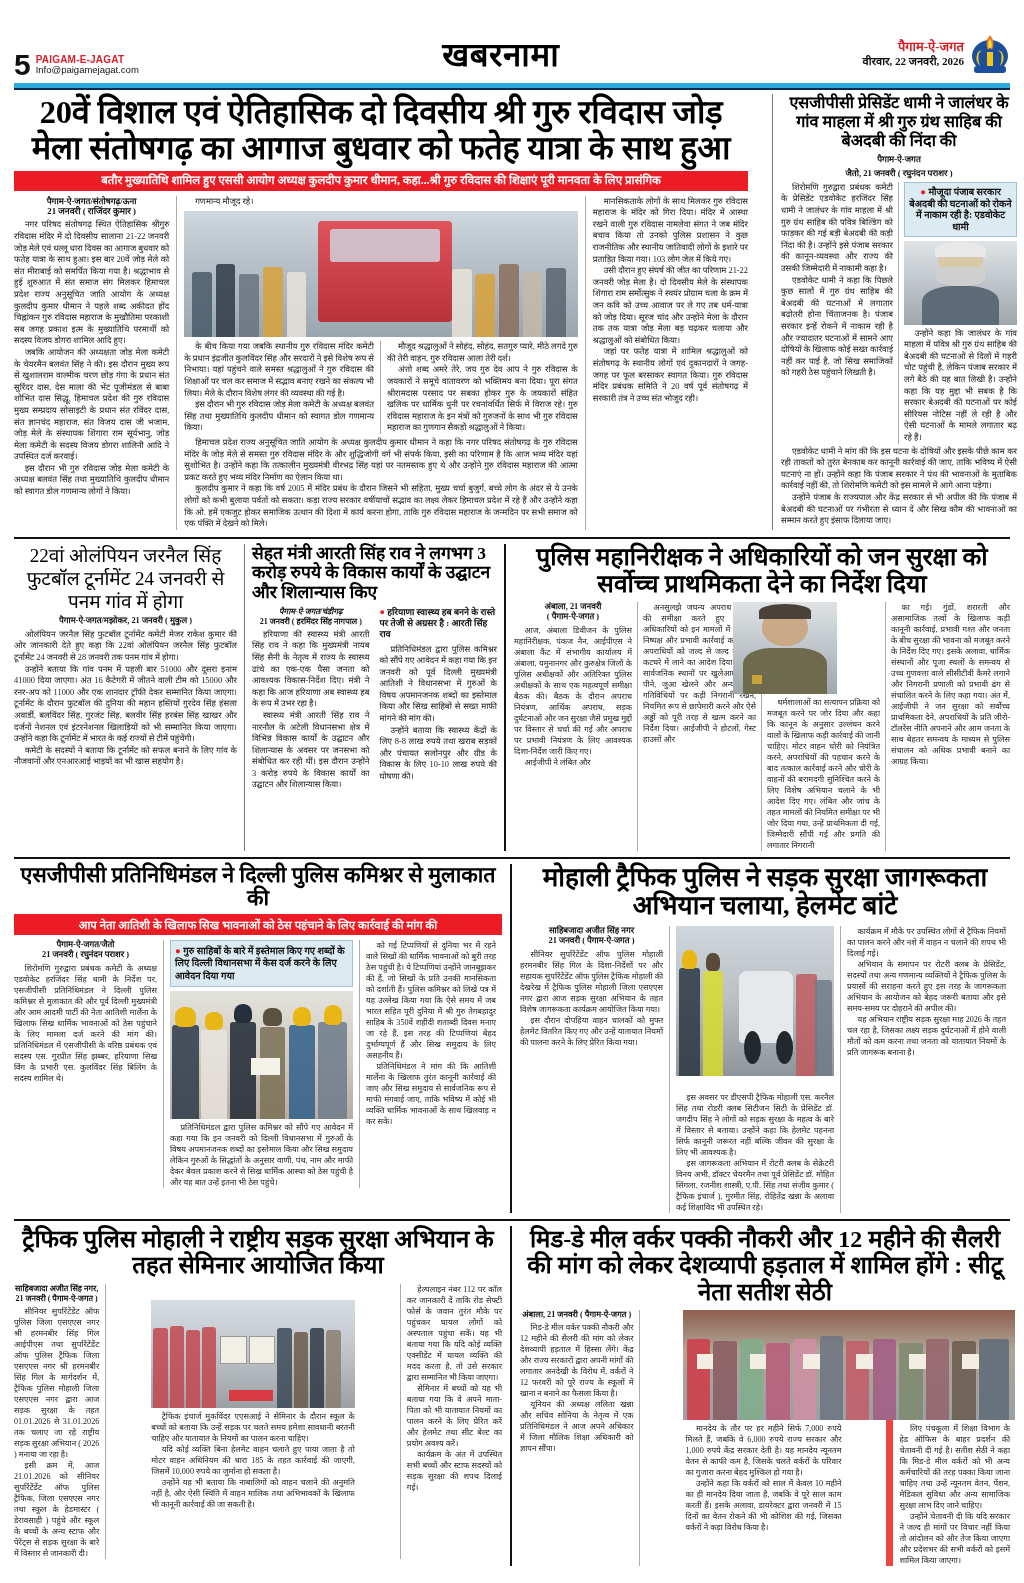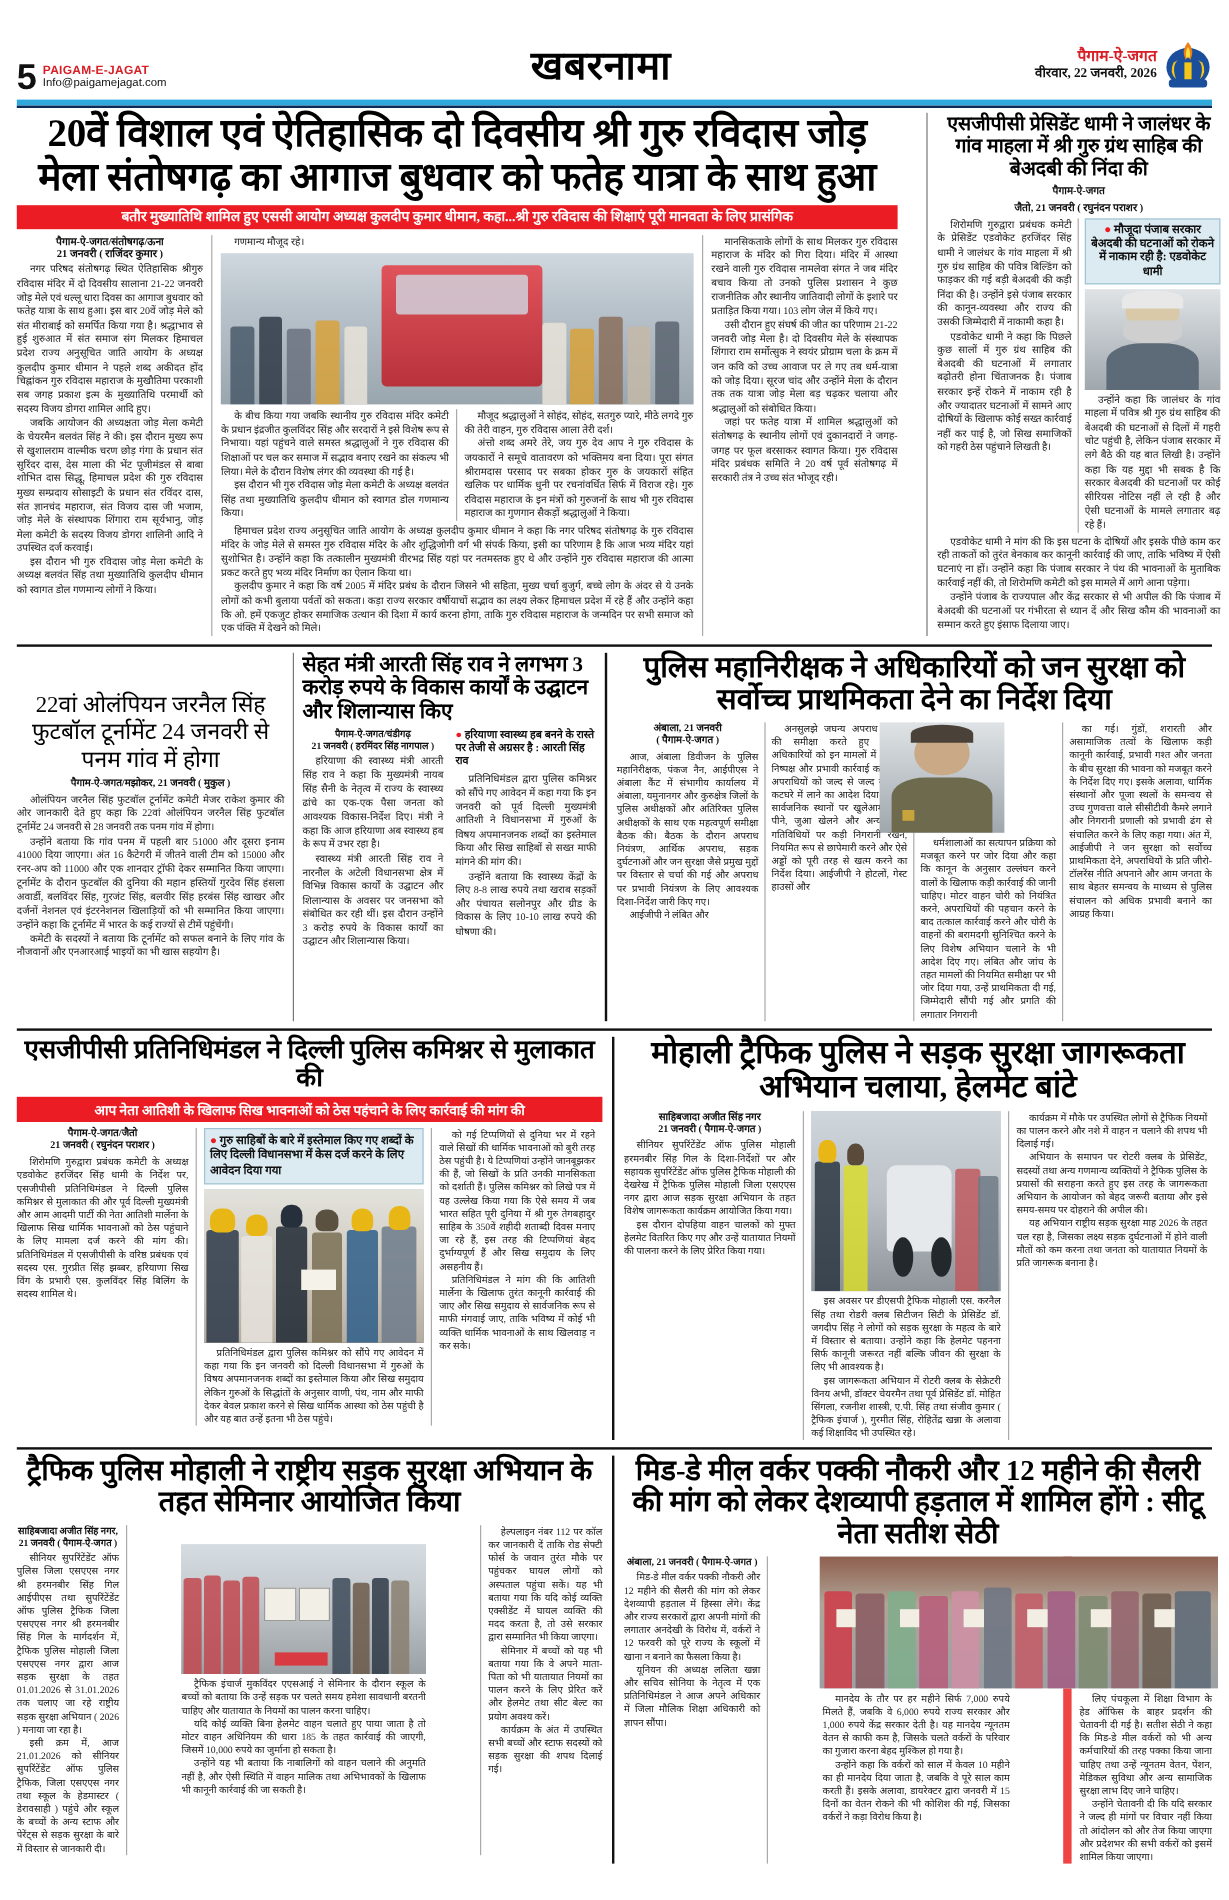--- a/index.html
+++ b/index.html
@@ -67,21 +67,21 @@
   .tr-c1{width:118px;padding-right:5px;box-sizing:border-box;border-right:1px solid #aaa;}
   .tr-c2{width:118px;padding-left:5px;box-sizing:border-box;}
   .tr-callout{font-family:"Liberation Serif",serif;font-weight:bold;font-size:9.6px;line-height:1.22;text-align:center;padding:3px 3px;}
   .tr-photo{height:84px;margin:4px 0 3px;}
 
   
   .sec2{display:flex;margin-top:7px;border-top:2px solid #111;padding-top:5px;}
   .sec2-a{width:230px;padding-right:7px;box-sizing:border-box;}
   .sec2-b{width:262px;padding:0 7px;box-sizing:border-box;border-left:1px solid #777;border-right:2px solid #111;}
   .sec2-c{width:504px;padding-left:8px;box-sizing:border-box;}
-  .head-s2a{font-size:19px;line-height:1.22;margin-top:32px;}
+  .head-s2a{font-size:19px;line-height:1.22;}
   .head-s2b{font-size:17.4px;line-height:1.13;text-align:left;}
   .head-s2c{font-size:24.5px;line-height:1.1;}
   .s2b-grid{display:flex;margin-top:4px;}
   .s2b-c1{width:50%;padding-right:5px;box-sizing:border-box;}
   .s2b-c2{width:50%;padding-left:5px;box-sizing:border-box;}
   .s2c-grid{display:flex;margin-top:4px;}
   .s2c-col{width:25%;box-sizing:border-box;padding:0 5px;border-right:1px solid #aaa;}
   .s2c-col:first-child{padding-left:0;}
   .s2c-col:last-child{padding-right:0;border-right:none;}
   .s2c-photo{height:92px;margin:0 0 3px;}
@@ -272,21 +272,21 @@
         <p>ओलंपियन जरनैल सिंह फुटबॉल टूर्नामेंट कमेटी मेजर राकेश कुमार की ओर जानकारी देते हुए कहा कि 22वां ओलंपियन जरनैल सिंह फुटबॉल टूर्नामेंट 24 जनवरी से 28 जनवरी तक पनम गांव में होगा।</p>
         <p>उन्होंने बताया कि गांव पनम में पहली बार 51000 और दूसरा इनाम 41000 दिया जाएगा। अंत 16 कैटेगरी में जीतने वाली टीम को 15000 और रनर-अप को 11000 और एक शानदार ट्रॉफी देकर सम्मानित किया जाएगा। टूर्नामेंट के दौरान फुटबॉल की दुनिया की महान हस्तियों गुरदेव सिंह हंसला अवार्डी, बलविंदर सिंह, गुरजंट सिंह, बलवीर सिंह हरबंस सिंह खाखर और दर्जनों नेशनल एवं इंटरनेशनल खिलाड़ियों को भी सम्मानित किया जाएगा। उन्होंने कहा कि टूर्नामेंट में भारत के कई राज्यों से टीमें पहुंचेंगी।</p>
         <p>कमेटी के सदस्यों ने बताया कि टूर्नामेंट को सफल बनाने के लिए गांव के नौजवानों और एनआरआई भाइयों का भी खास सहयोग है।</p>
       </div>
     </div>
 
     <div class="sec2-b">
       <div class="hl head-s2b">सेहत मंत्री आरती सिंह राव ने लगभग 3 करोड़ रुपये के विकास कार्यों के उद्घाटन और शिलान्यास किए</div>
       <div class="s2b-grid">
         <div class="s2b-c1">
-          <div class="dateline" style="font-size:8px;">पैगाम-ऐ-जगत/चंडीगढ़</div>
+          <div class="dateline" style="font-size:8px;font-style:italic;">पैगाम-ऐ-जगत/चंडीगढ़</div>
           <div class="dateline" style="font-size:8px;margin-bottom:2px;">21 जनवरी ( हरमिंदर सिंह नागपाल )</div>
           <div class="body-col micro">
             <p>हरियाणा की स्वास्थ्य मंत्री आरती सिंह राव ने कहा कि मुख्यमंत्री नायब सिंह सैनी के नेतृत्व में राज्य के स्वास्थ्य ढांचे का एक-एक पैसा जनता को आवश्यक विकास-निर्देश दिए। मंत्री ने कहा कि आज हरियाणा अब स्वास्थ्य हब के रूप में उभर रहा है।</p>
             <p>स्वास्थ्य मंत्री आरती सिंह राव ने नारनौल के अटेली विधानसभा क्षेत्र में विभिन्न विकास कार्यों के उद्घाटन और शिलान्यास के अवसर पर जनसभा को संबोधित कर रही थीं। इस दौरान उन्होंने 3 करोड़ रुपये के विकास कार्यों का उद्घाटन और शिलान्यास किया।</p>
           </div>
         </div>
         <div class="s2b-c2">
           <div style="font-family:'Liberation Serif',serif;font-weight:bold;font-size:9px;line-height:1.25;margin-bottom:3px;">
             <span class="bullet-dot">●</span>
             <span>हरियाणा स्वास्थ्य हब बनने के रास्ते पर तेजी से अग्रसर है : आरती सिंह राव</span>
@@ -400,21 +400,21 @@
             <div style="position:absolute;left:40%;top:30%;width:34%;height:48%;background:#e6e9ec;border-radius:8px 8px 4px 4px;"></div>
             <div style="position:absolute;left:43%;top:70%;width:11%;height:22%;background:#23282d;border-radius:50%;"></div>
             <div style="position:absolute;left:63%;top:70%;width:11%;height:22%;background:#23282d;border-radius:50%;"></div>
             <div class="figblock" style="left:2%;width:13%;height:72%;background:#2b3642;"></div>
             <div style="position:absolute;left:4%;top:16%;width:9%;height:13%;background:#e8b716;border-radius:45% 45% 30% 30%;"></div>
             <div class="figblock" style="left:17%;width:13%;height:70%;background:#d8dc2e;"></div>
             <div style="position:absolute;left:19%;top:18%;width:9%;height:12%;background:#5a4a3a;border-radius:45% 45% 30% 30%;"></div>
             <div class="figblock" style="left:76%;width:13%;height:68%;background:#c05a5f;"></div>
             <div class="figblock" style="left:88%;width:11%;height:64%;background:#6f7a86;"></div>
           </div>
-          <div class="body-col nano" style="margin-top:3px;">
+          <div class="body-col nano" style="margin-top:16px;">
             <p>इस अवसर पर डीएसपी ट्रैफिक मोहाली एस. करनैल सिंह तथा रोडरी क्लब सिटीजन सिटी के प्रेसिडेंट डॉ. जगदीप सिंह ने लोगों को सड़क सुरक्षा के महत्व के बारे में विस्तार से बताया। उन्होंने कहा कि हेलमेट पहनना सिर्फ कानूनी जरूरत नहीं बल्कि जीवन की सुरक्षा के लिए भी आवश्यक है।</p>
             <p>इस जागरूकता अभियान में रोटरी क्लब के सेक्रेटरी विनय अभी, डॉक्टर चेयरमैन तथा पूर्व प्रेसिडेंट डॉ. मोहित सिंगला, रजनीश शास्त्री, ए.पी. सिंह तथा संजीव कुमार ( ट्रैफिक इंचार्ज ), गुरमीत सिंह, रोहितेंद्र खन्ना के अलावा कई शिक्षाविद भी उपस्थित रहे।</p>
           </div>
         </div>
         <div class="s3r-c3">
           <div class="body-col nano">
             <p>कार्यक्रम में मौके पर उपस्थित लोगों से ट्रैफिक नियमों का पालन करने और नशे में वाहन न चलाने की शपथ भी दिलाई गई।</p>
             <p>अभियान के समापन पर रोटरी क्लब के प्रेसिडेंट, सदस्यों तथा अन्य गणमान्य व्यक्तियों ने ट्रैफिक पुलिस के प्रयासों की सराहना करते हुए इस तरह के जागरूकता अभियान के आयोजन को बेहद जरूरी बताया और इसे समय-समय पर दोहराने की अपील की।</p>
             <p>यह अभियान राष्ट्रीय सड़क सुरक्षा माह 2026 के तहत चल रहा है, जिसका लक्ष्य सड़क दुर्घटनाओं में होने वाली मौतों को कम करना तथा जनता को यातायात नियमों के प्रति जागरूक बनाना है।</p>
           </div>

